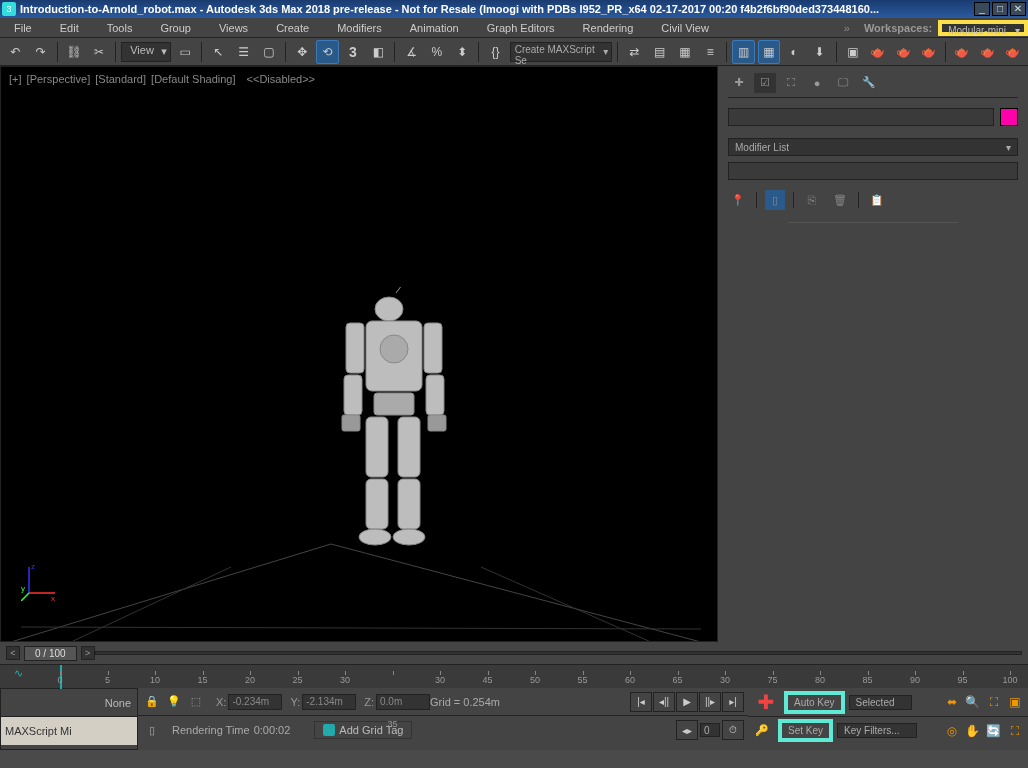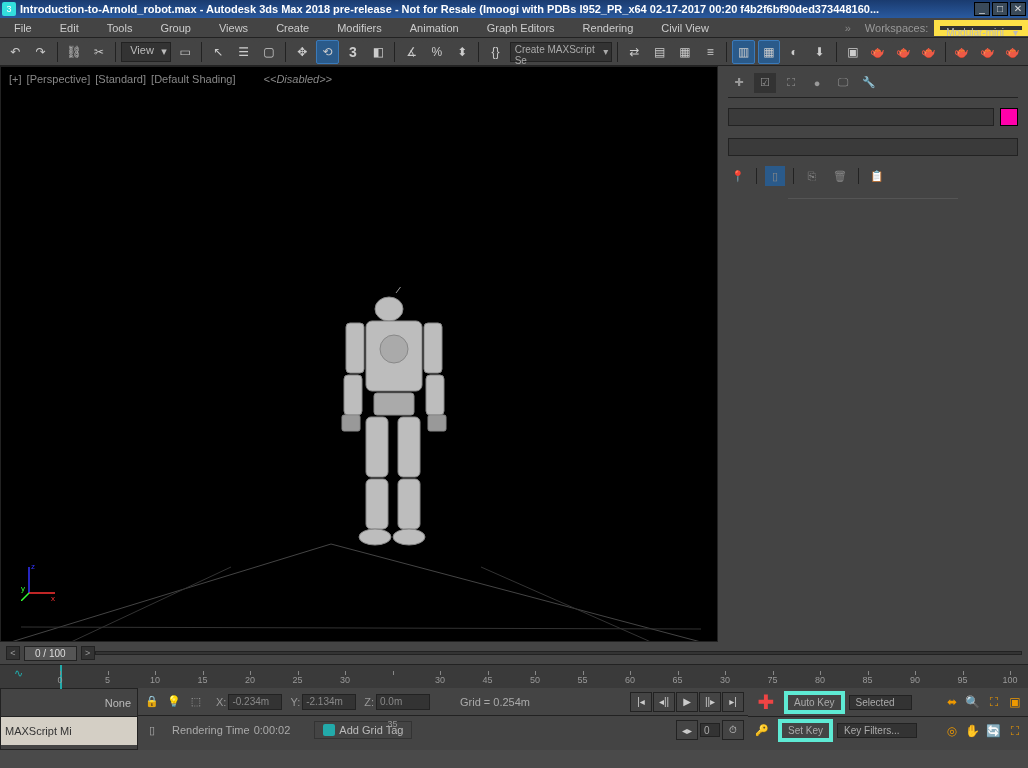--- a/index.html
+++ b/index.html
@@ -9,22 +9,22 @@
 .titlebar { height:18px; background:linear-gradient(#1a3b6f,#2a5a9f); display:flex; align-items:center; padding:0 2px; }
 .titlebar .app-icon { width:14px; height:14px; background:#3dd; border-radius:2px; margin-right:4px; font-size:9px; text-align:center; line-height:14px; color:#fff; }
 .titlebar .title { flex:1; color:#fff; font-weight:bold; font-size:11px; white-space:nowrap; overflow:hidden; }
 .titlebar .win-btns { display:flex; gap:2px; }
 .titlebar .win-btn { width:16px; height:14px; background:#3a4a5a; border:1px solid #000; color:#ddd; font-size:10px; text-align:center; line-height:12px; cursor:pointer; }
 
 
 .menubar { height:20px; background:#444; display:flex; align-items:center; border-bottom:1px solid #222; }
 .menubar .menu { padding:0 14px; height:100%; display:flex; align-items:center; color:#ccc; cursor:pointer; }
 .menubar .spacer { flex:1; }
-.menubar .ws-label { color:#999; padding:0 6px; }
-.menubar .ws-select { background:#333; border:6px solid #fde047; color:#bbb; padding:1px 18px 1px 6px; height:16px; font-size:10px; position:relative; }
+.menubar .ws-label { color:#999; padding:0 6px;font-weight:bold; }
+.menubar .ws-select { background:#333; border:4px solid #fde047; color:#bbb; padding:1px 18px 1px 6px; height:16px; font-size:10px; position:relative; }
 .menubar .ws-select:after { content:"▾"; position:absolute; right:4px; }
 
 
 .toolbar { height:28px; background:#444; display:flex; align-items:center; padding:2px 4px; gap:3px; border-bottom:1px solid #222; }
 .tbtn { width:24px; height:24px; background:#444; border:1px solid transparent; display:flex; align-items:center; justify-content:center; color:#ccc; font-size:12px; cursor:pointer; border-radius:2px; }
 .tbtn.active { background:#2a5a8a; border-color:#3a7aba; }
 .tsep { width:1px; height:20px; background:#222; margin:0 2px; }
 .view-sel { background:#333; border:1px solid #222; color:#bbb; padding:1px 16px 1px 8px; height:20px; font-size:11px; position:relative; }
 .view-sel:after { content:"▾"; position:absolute; right:3px; top:2px; }
 .selset-sel { background:#333; border:1px solid #222; color:#aaa; padding:1px 4px; height:20px; font-size:10px; width:110px; position:relative; }
@@ -71,21 +71,21 @@
 .status-rows { height:62px; background:#444; display:flex; }
 .status-left { width:138px; border:1px solid #222; }
 .sel-row { height:28px; border-bottom:1px solid #222; display:flex; align-items:center; justify-content:flex-end; padding-right:6px; color:#bbb; }
 .ms-row { height:28px; background:#d4cfc5; color:#333; display:flex; align-items:center; padding:0 4px; font-size:11px; white-space:nowrap; overflow:hidden; }
 
 .status-mid { flex:1; }
 .coord-row { height:28px; display:flex; align-items:center; gap:0; padding:0 4px; border-bottom:1px solid #222; }
 .coord-btn { width:20px; height:20px; display:flex; align-items:center; justify-content:center; color:#aaa; cursor:pointer; margin-right:2px; }
 .coord-lbl { color:#999; margin-left:8px; margin-right:2px; }
 .coord-in { width:54px; height:16px; background:#333; border:1px solid #222; color:#888; padding:0 3px; font-size:10px; }
-.grid-txt { margin-left:30px; color:#aaa; }
+.grid-txt { color:#aaa; }
 .play-btns { display:flex; gap:1px; margin-left:auto; }
 .pbtn { width:22px; height:20px; background:#444; border:1px solid #222; display:flex; align-items:center; justify-content:center; color:#ccc; font-size:10px; cursor:pointer; }
 
 .render-row { height:28px; display:flex; align-items:center; gap:4px; padding:0 4px; }
 .rlabel { color:#aaa; margin-left:4px; }
 .rtime { color:#aaa; }
 .tag-btn { display:flex; align-items:center; gap:4px; background:#444; border:1px solid #333; padding:2px 8px; color:#bbb; cursor:pointer; margin-left:20px; }
 .tag-btn .cube { width:12px; height:12px; background:#2aa; border-radius:2px; }
 .navspin { display:flex; align-items:center; gap:2px; margin-left:auto; }
 .spin-in { width:20px; height:14px; background:#333; border:1px solid #222; color:#aaa; font-size:10px; padding:0 3px; }
@@ -178,21 +178,21 @@
   <div class="tbtn" style="color:#2aa">🫖</div>
 </div>
 
 <div class="main">
   <div class="viewport-wrap">
     <div class="vp-label">
       <span>[+]</span>
       <span>[Perspective]</span>
       <span>[Standard]</span>
       <span>[Default Shading]</span>
-      <span style="margin-left:23px;font-style:italic;">&lt;&lt;Disabled&gt;&gt;</span>
+      <span style="margin-left:6px;">&lt;&lt;Disabled&gt;&gt;</span>
     </div>
     <svg class="grid-lines">
       <line x1="10" y1="575" x2="330" y2="477" stroke="#444"></line>
       <line x1="330" y1="477" x2="700" y2="575" stroke="#444"></line>
       <line x1="70" y1="575" x2="230" y2="500" stroke="#333"></line>
       <line x1="480" y1="500" x2="650" y2="575" stroke="#333"></line>
       <line x1="20" y1="560" x2="700" y2="562" stroke="#333"></line>
     </svg>
     <svg class="robot" width="140" height="280">
       <g fill="#bdbdbd" stroke="#888">
@@ -235,20 +235,24 @@
       <div class="cmd-tab">⛶</div>
       <div class="cmd-tab">●</div>
       <div class="cmd-tab">🖵</div>
       <div class="cmd-tab">🔧</div>
     </div>
     <div class="name-row">
       <div class="name-input"></div>
       <div class="color-sw"></div>
     </div>
     <div class="mod-list">
+      <div class="mod-sel">
+          <span>Modifier List</span>
+          <span>▾</span>
+        </div>
       <div class="mod-blank"></div>
     </div>
     <div class="mod-tools">
       <div class="mtool">📍</div>
       <div class="mtsep"></div>
       <div class="mtool active">▯</div>
       <div class="mtsep"></div>
       <div class="mtool">⎘</div>
       <div class="mtool">🗑</div>
       <div class="mtsep"></div>

